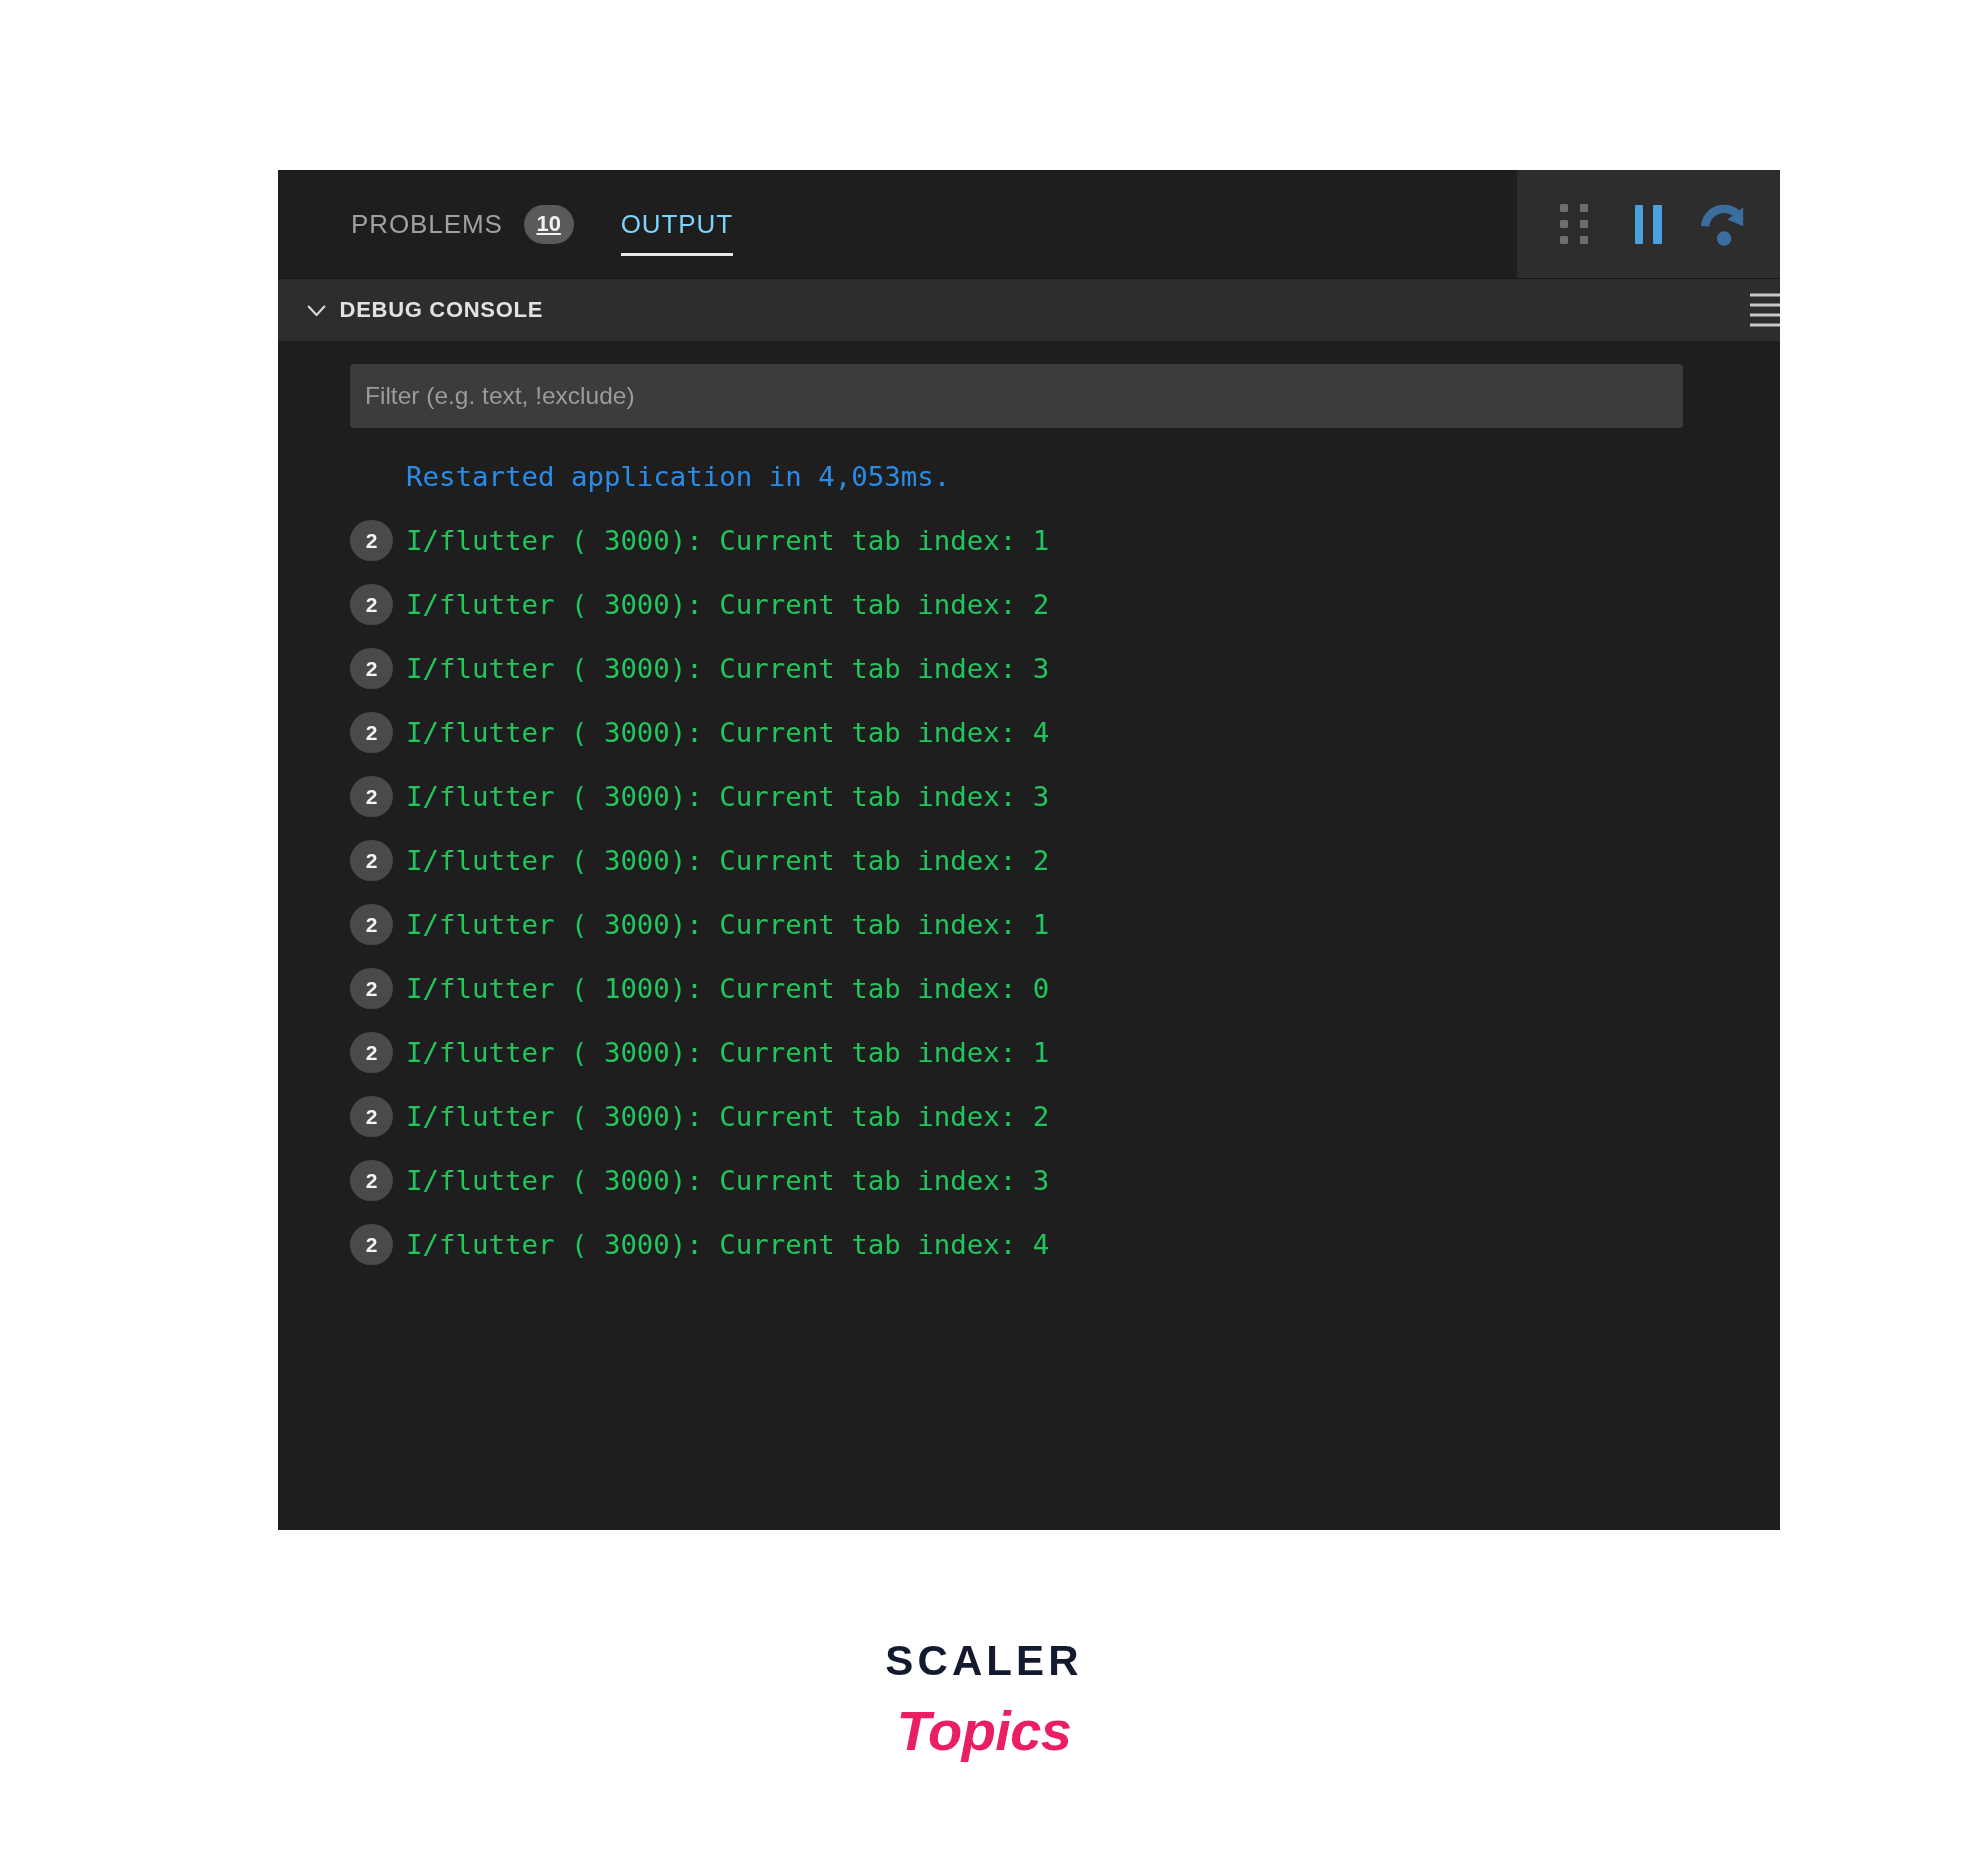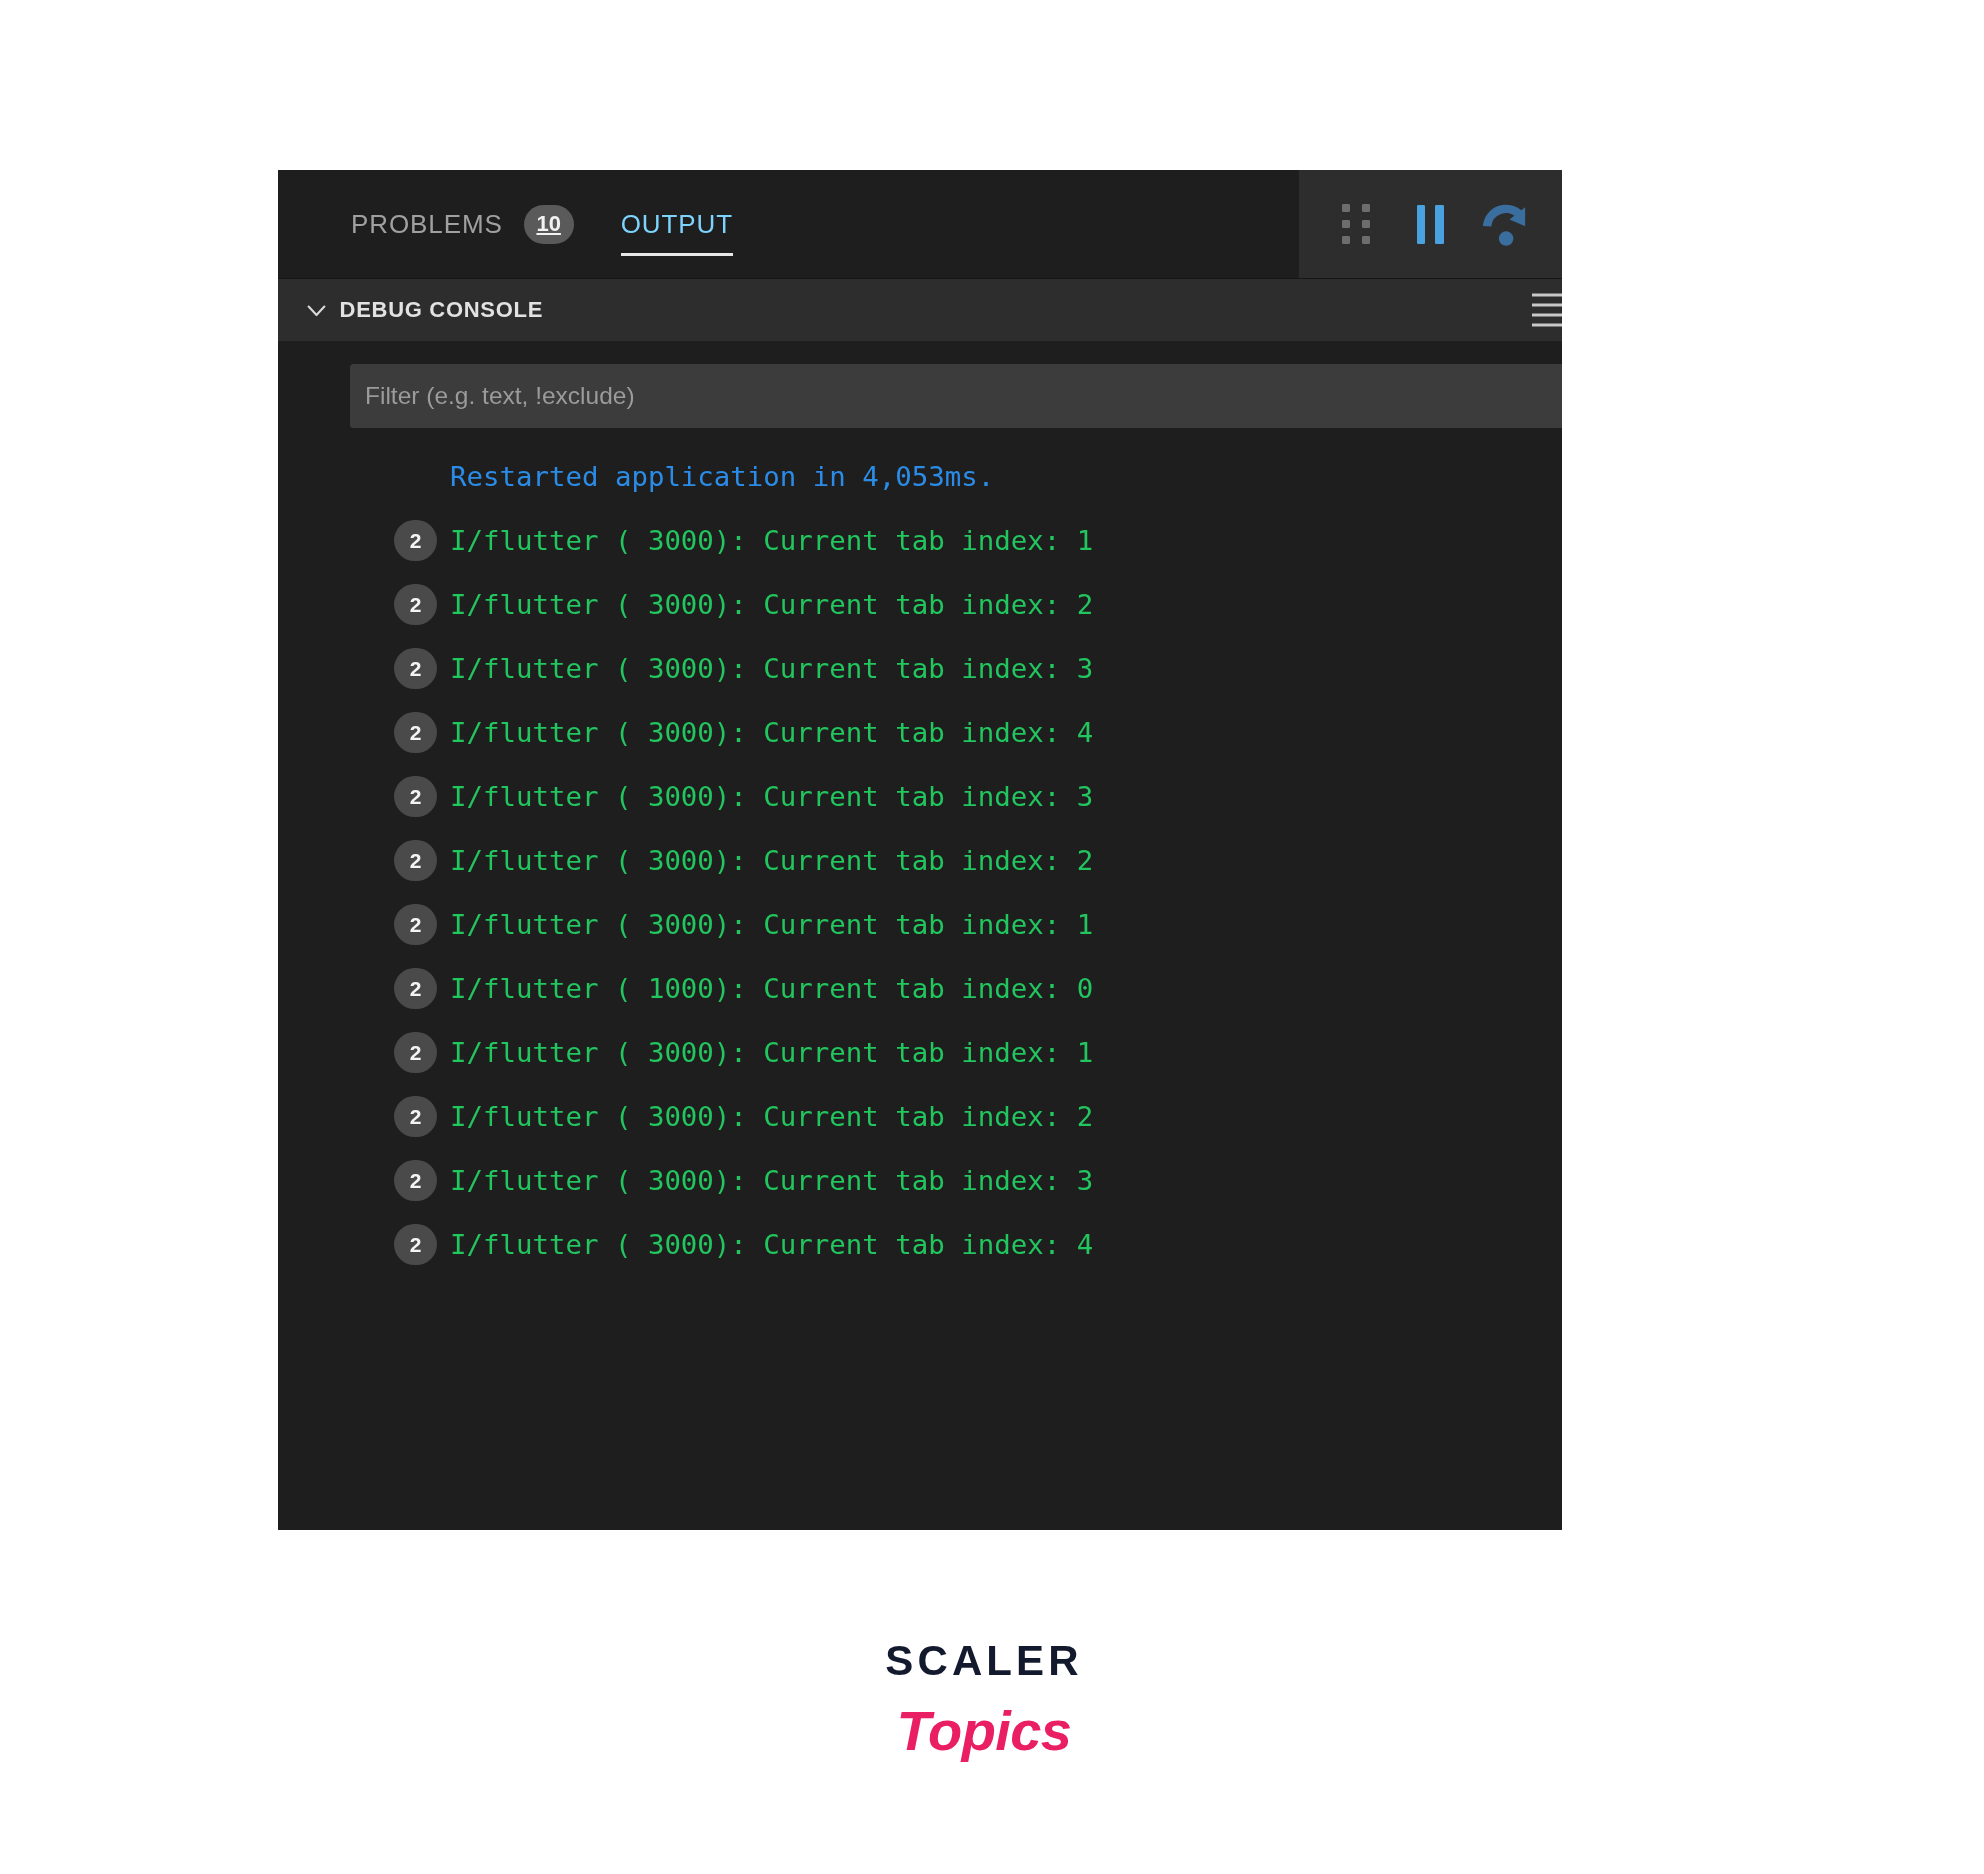--- a/index.html
+++ b/index.html
@@ -13,21 +13,21 @@
     font-family: "Liberation Sans", sans-serif;
     position: relative;
     overflow: hidden;
   }
 
   
   #panel {
     position: absolute;
     left: 278px;
     top: 170px;
-    width: 1284px;
+    width: 1502px;
     height: 1360px;
     background: #1e1e1e;
     overflow: hidden;
   }
 
   
   #tabbar {
     position: relative;
     height: 108px;
     background: #1e1e1e;
@@ -203,21 +203,21 @@
     box-sizing: border-box;
     outline: none;
   }
   #filter-input::placeholder {
     color: #9b9b9b;
     opacity: 1;
   }
 
   #log-list {
     margin-top: 16.3px;
-    padding-left: 116px;
+    padding-left: 72px;
   }
   .log-line {
     display: flex;
     align-items: center;
     height: 64px;
     white-space: pre;
   }
   .log-badge {
     flex: 0 0 auto;
     width: 43px;

